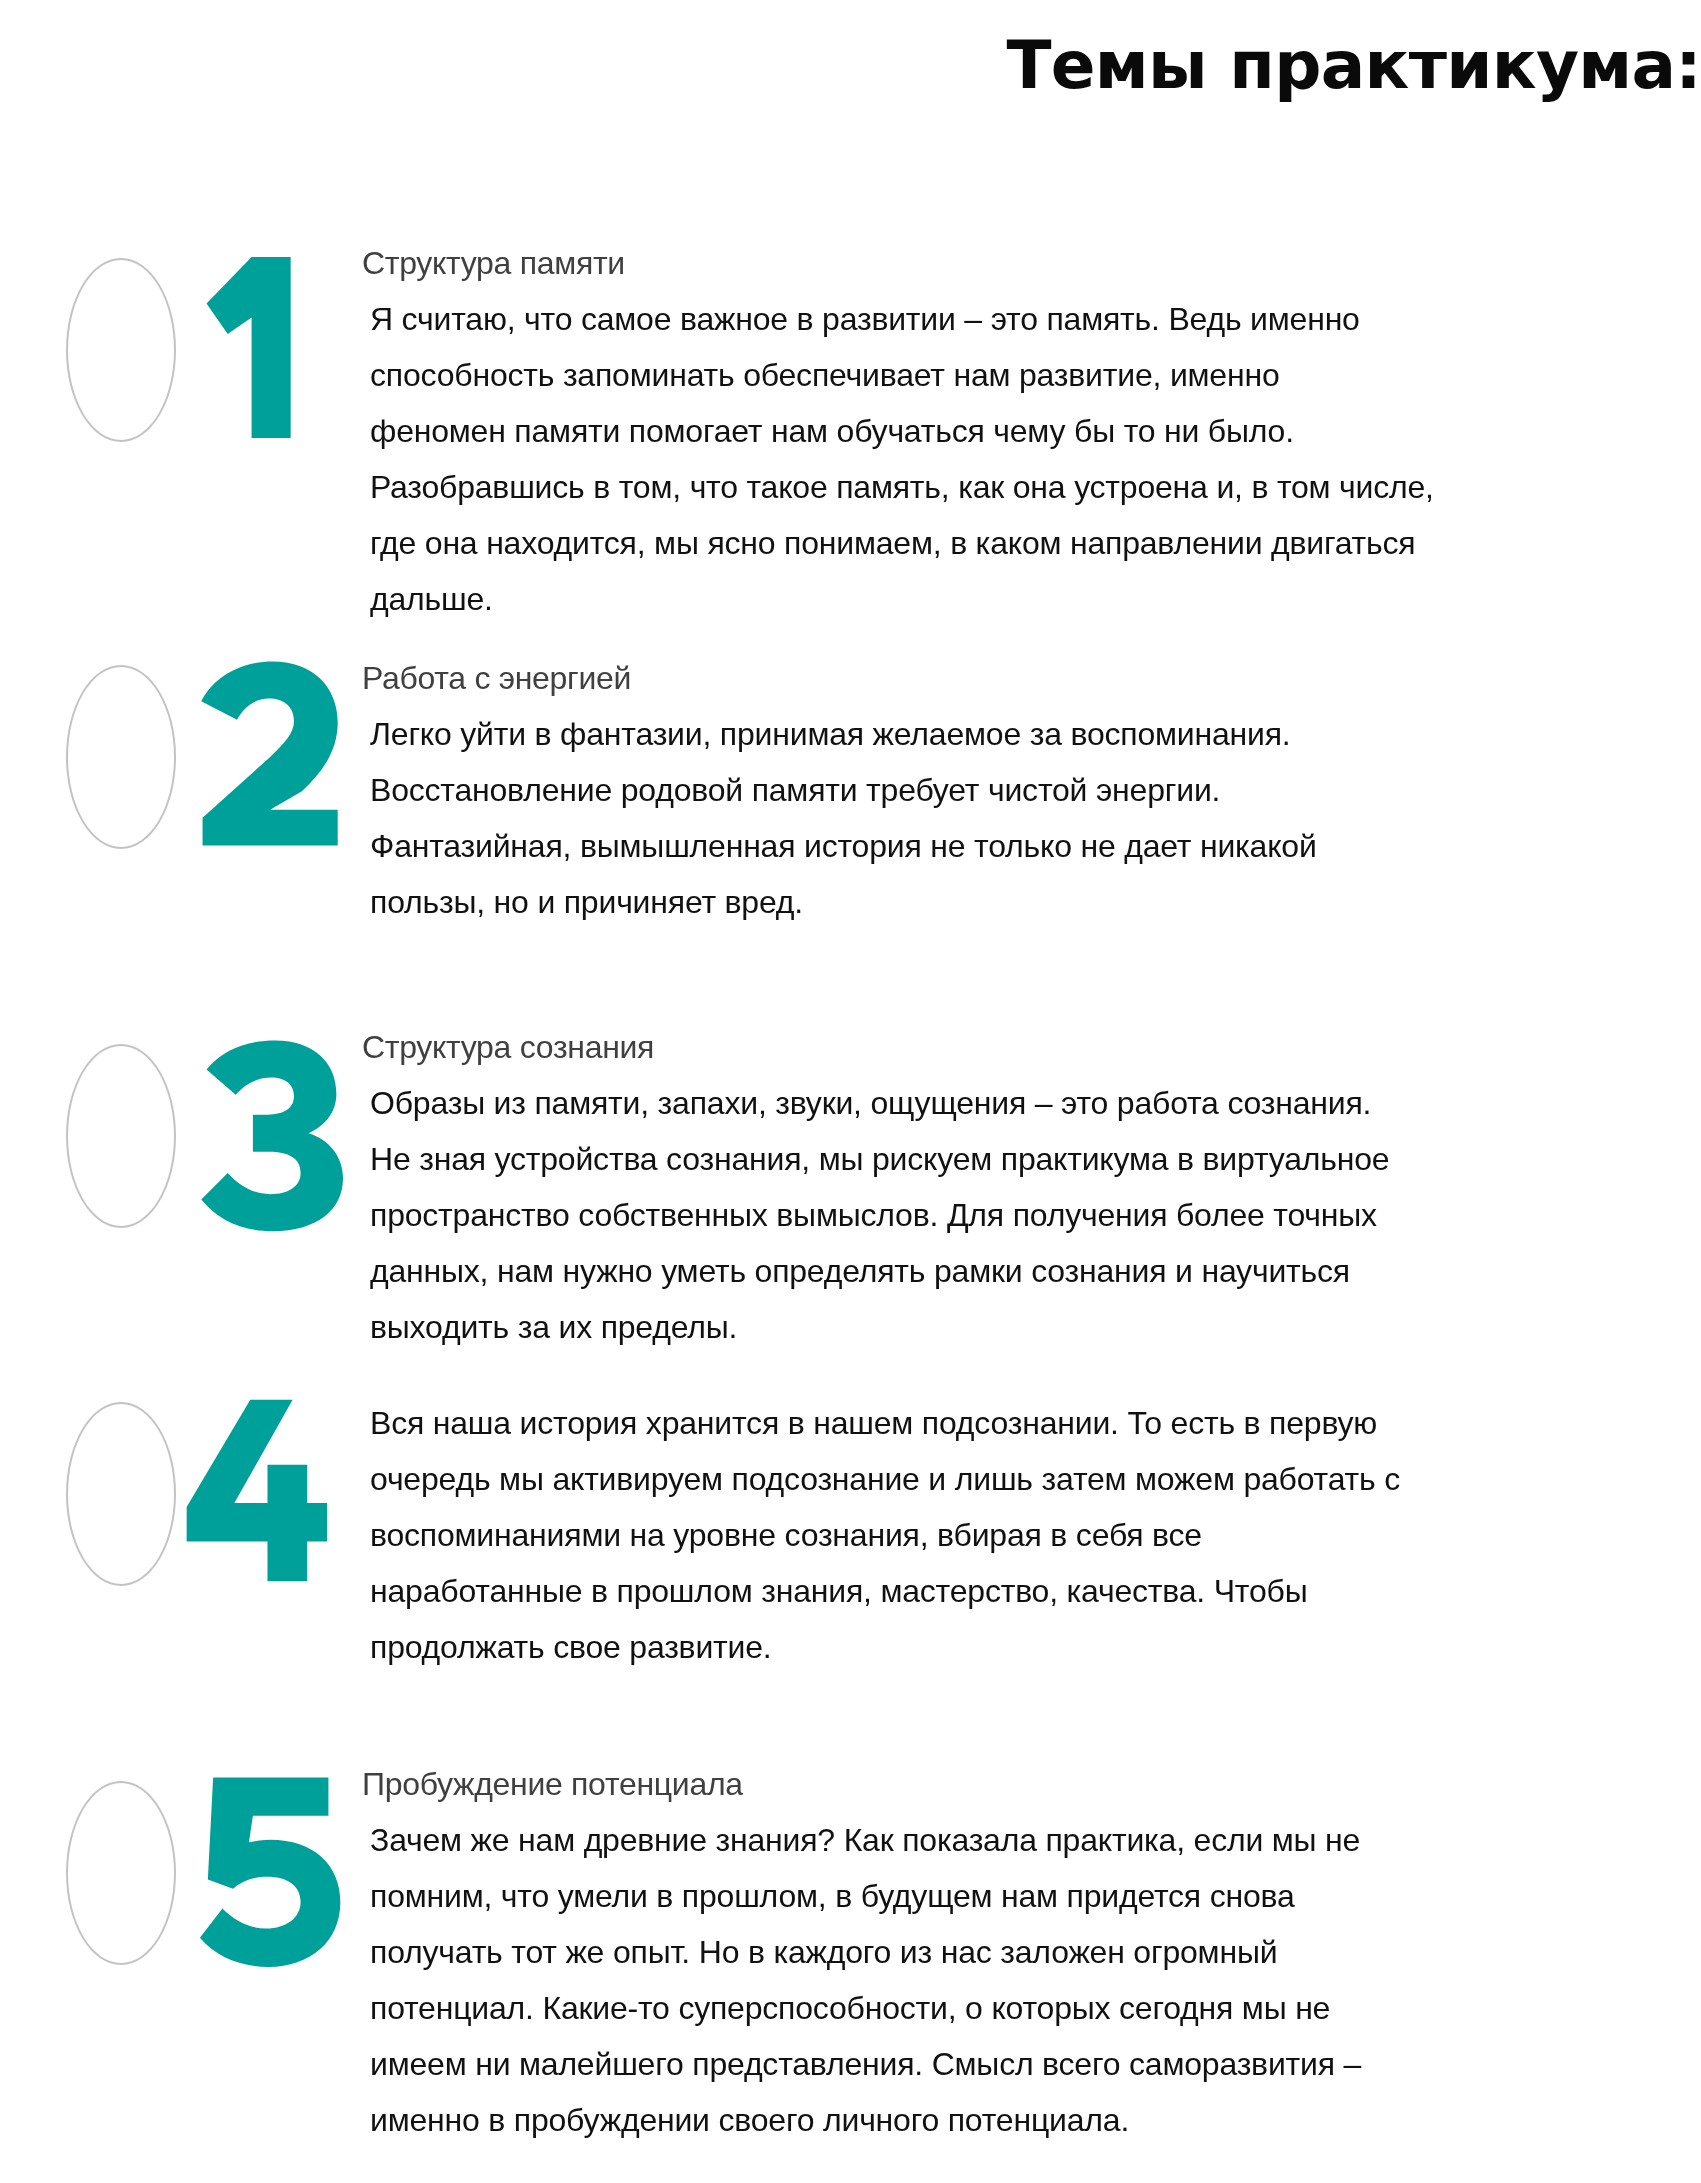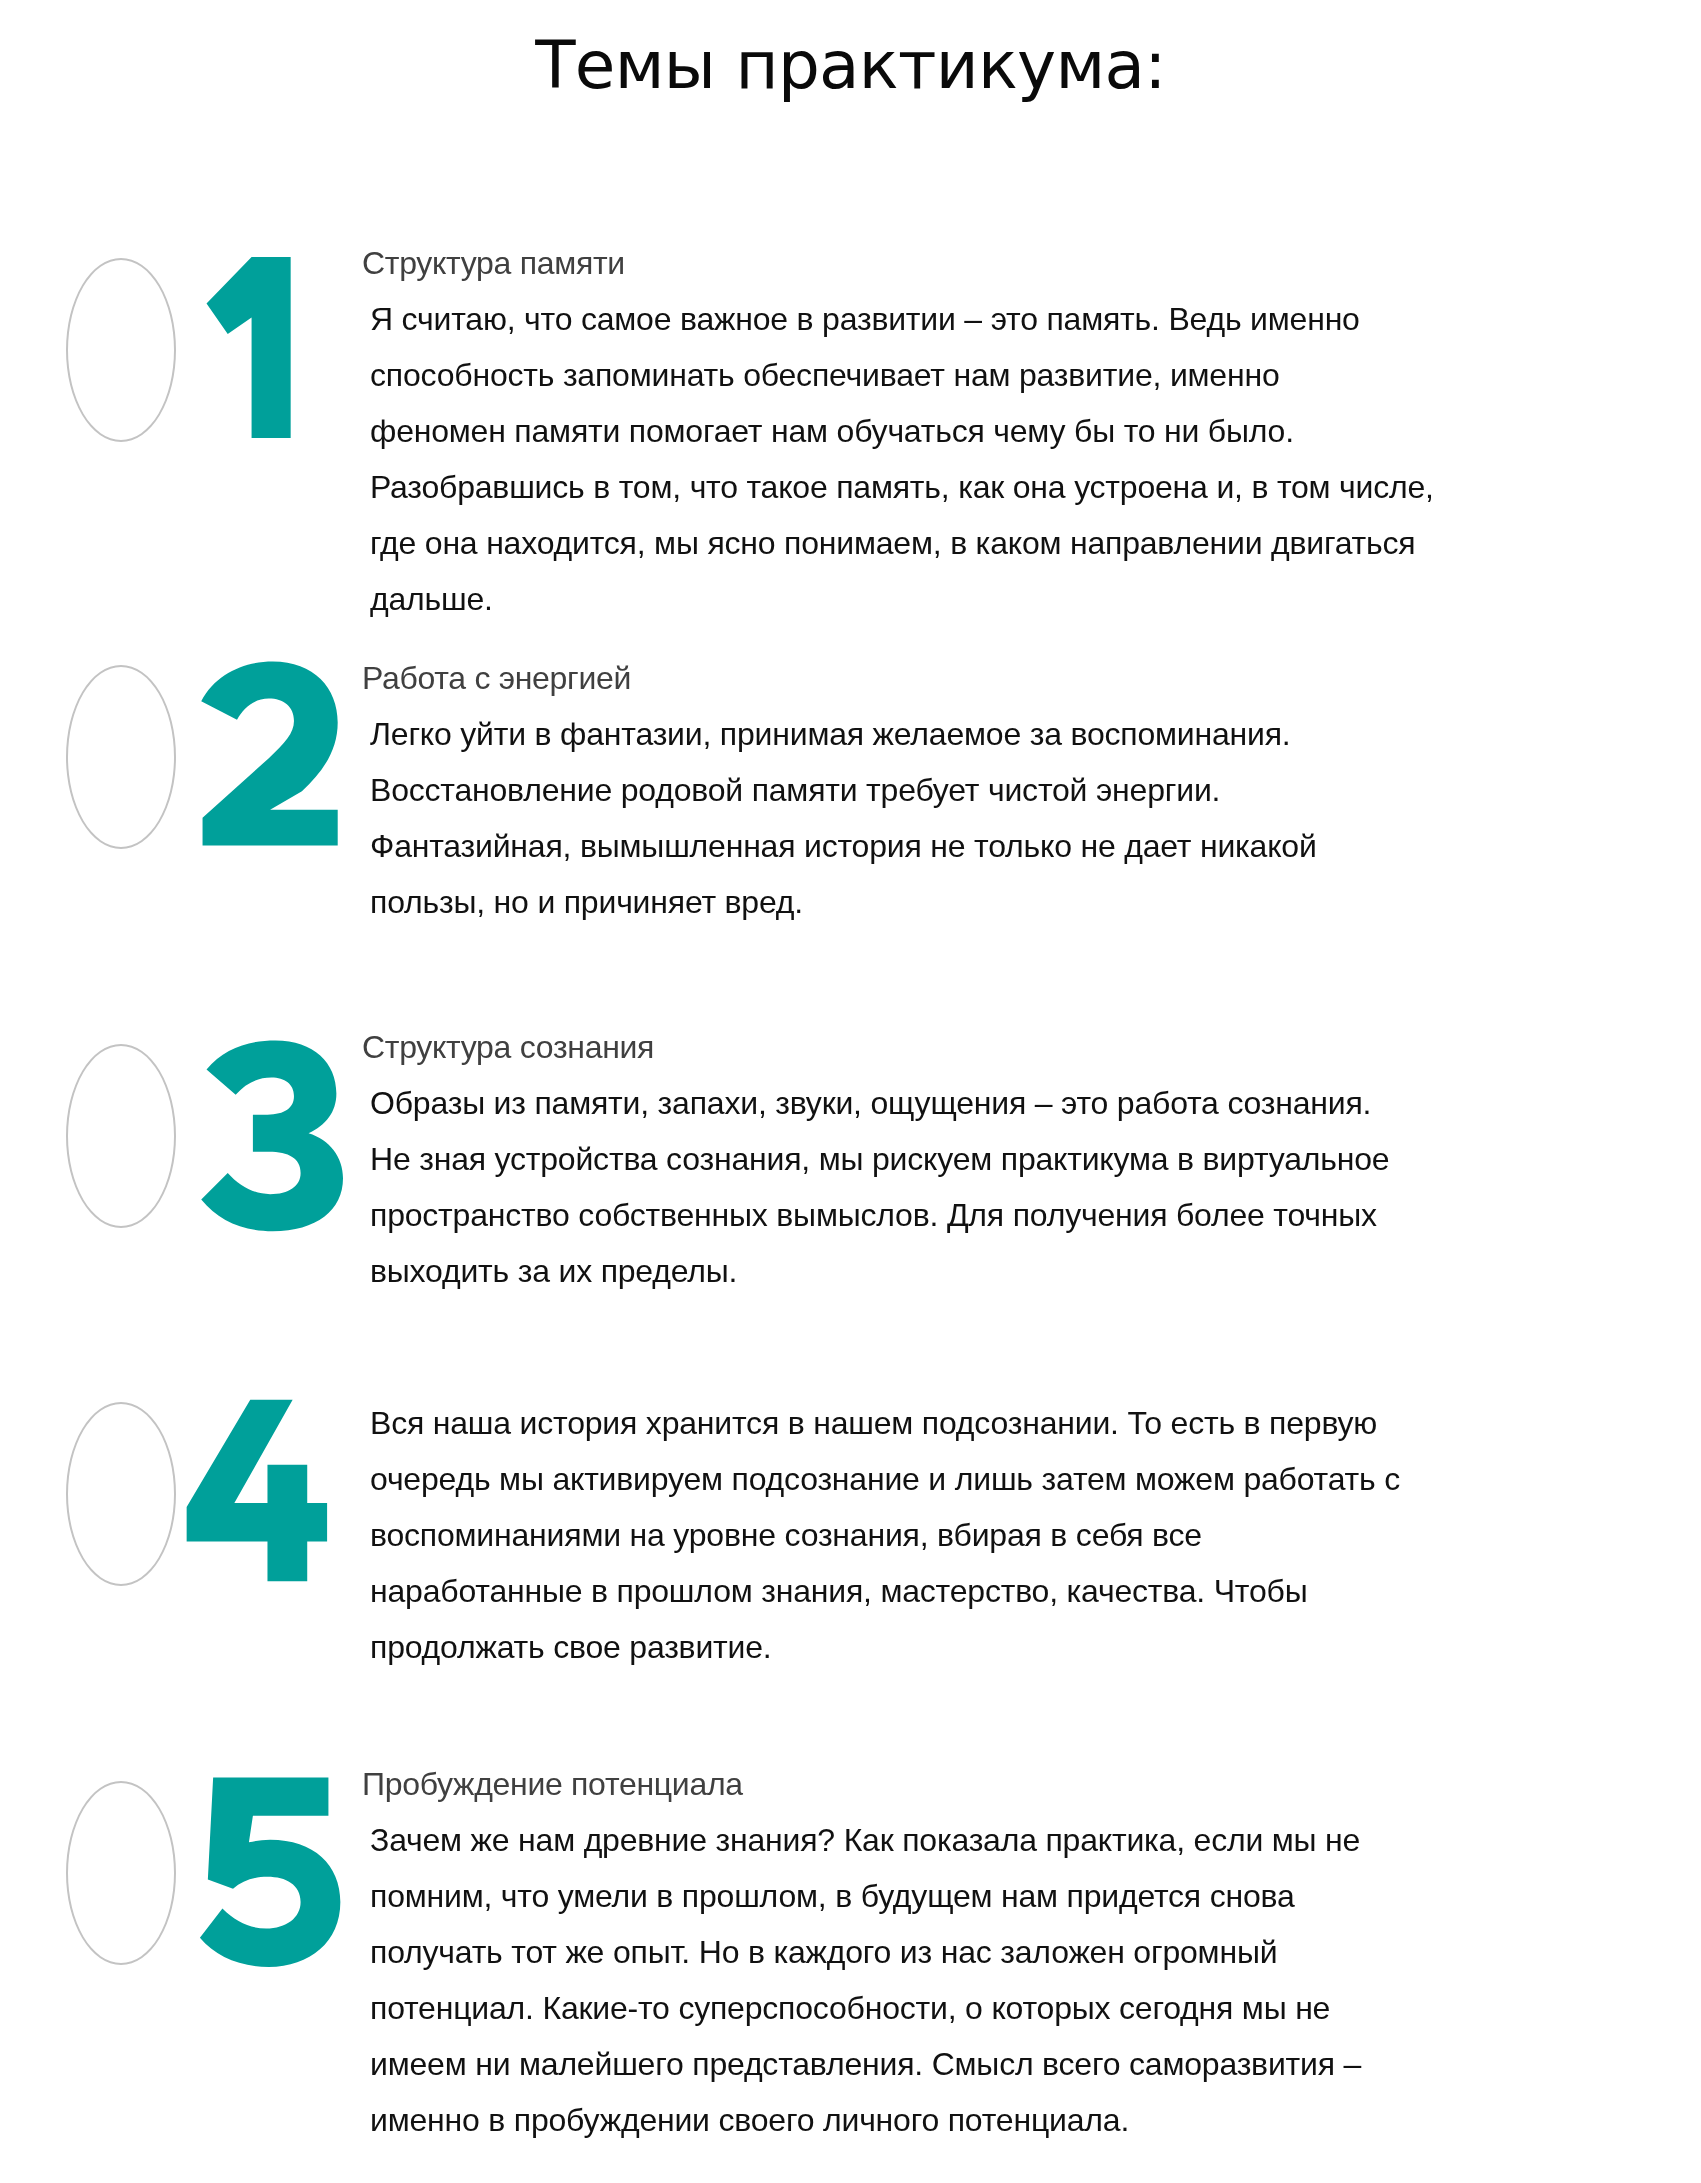--- a/index.html
+++ b/index.html
@@ -13,24 +13,24 @@
       position: relative;
       overflow: hidden;
       font-family: "Liberation Sans", sans-serif;
       color: #111111;
     }
     .page-title {
       position: absolute;
       top: 18.6px;
       left: 0;
       width: 1701px;
-      text-align: center;
+      text-align: right;
       font-family: "DejaVu Sans", sans-serif;
       font-size: 66px;
-      font-weight: normal;
+      font-weight: bold;
       letter-spacing: -0.7px;
       line-height: 93px;
       color: #0a0a0a;
       margin: 0;
     }
     .topic {
       position: absolute;
       left: 0;
       width: 1701px;
     }
@@ -139,20 +139,21 @@
       <svg viewBox="0 0 240 290" aria-hidden="true">
         <path d="M34,44 C60,12 98,0 138,0 C196,0 230,34 230,80 C230,108 214,128 188,140 C220,150 240,176 240,208 C240,256 200,288 134,288 C88,288 52,272 26,240 L66,200 C84,220 106,232 130,232 C158,232 176,220 176,200 C176,178 158,168 128,168 L104,168 L104,112 L126,112 C152,112 166,102 166,84 C166,66 152,56 132,56 C112,56 94,64 78,82 Z" fill="#00a09a"></path>
       </svg>
     </div>
   </div>
   <div class="topic-text">
     <h2 class="topic-title">Структура сознания</h2>
     <p class="topic-line">Образы из памяти, запахи, звуки, ощущения – это работа сознания.</p>
     <p class="topic-line">Не зная устройства сознания, мы рискуем практикума в виртуальное</p>
     <p class="topic-line">пространство собственных вымыслов. Для получения более точных</p>
+    <p class="topic-line">данных, нам нужно уметь определять рамки сознания и научиться</p>
     <p class="topic-line">выходить за их пределы.</p>
   </div>
 </section>
 
 <section class="topic" style="top:1391px;">
   <div class="numeral" style="top:6.6px;">
     <div class="zero-outline"></div>
     <div class="digit">
       <svg viewBox="0 0 240 290" aria-hidden="true">
         <polygon points="100,2 164,2 76,158 126,158 126,100 186,100 186,158 216,158 216,216 186,216 186,276 126,276 126,216 4,216 4,164" fill="#00a09a"></polygon>

